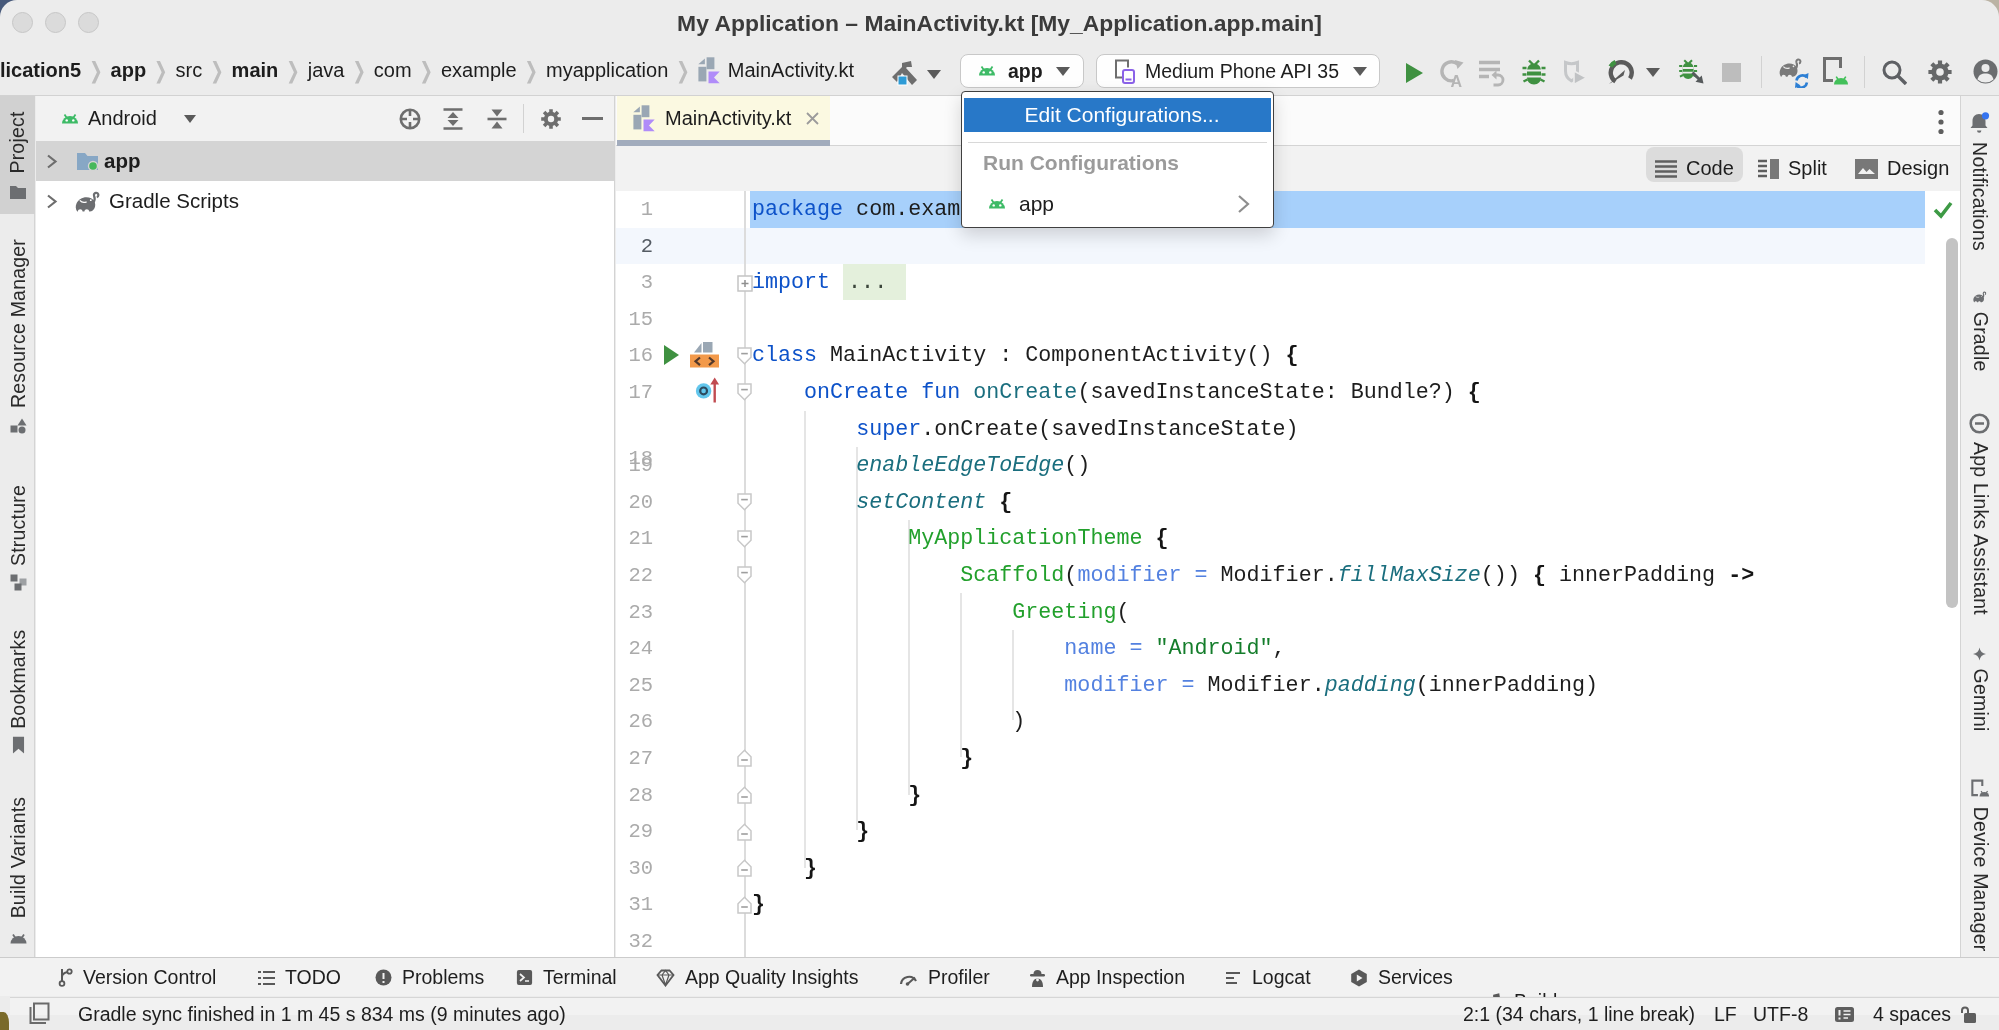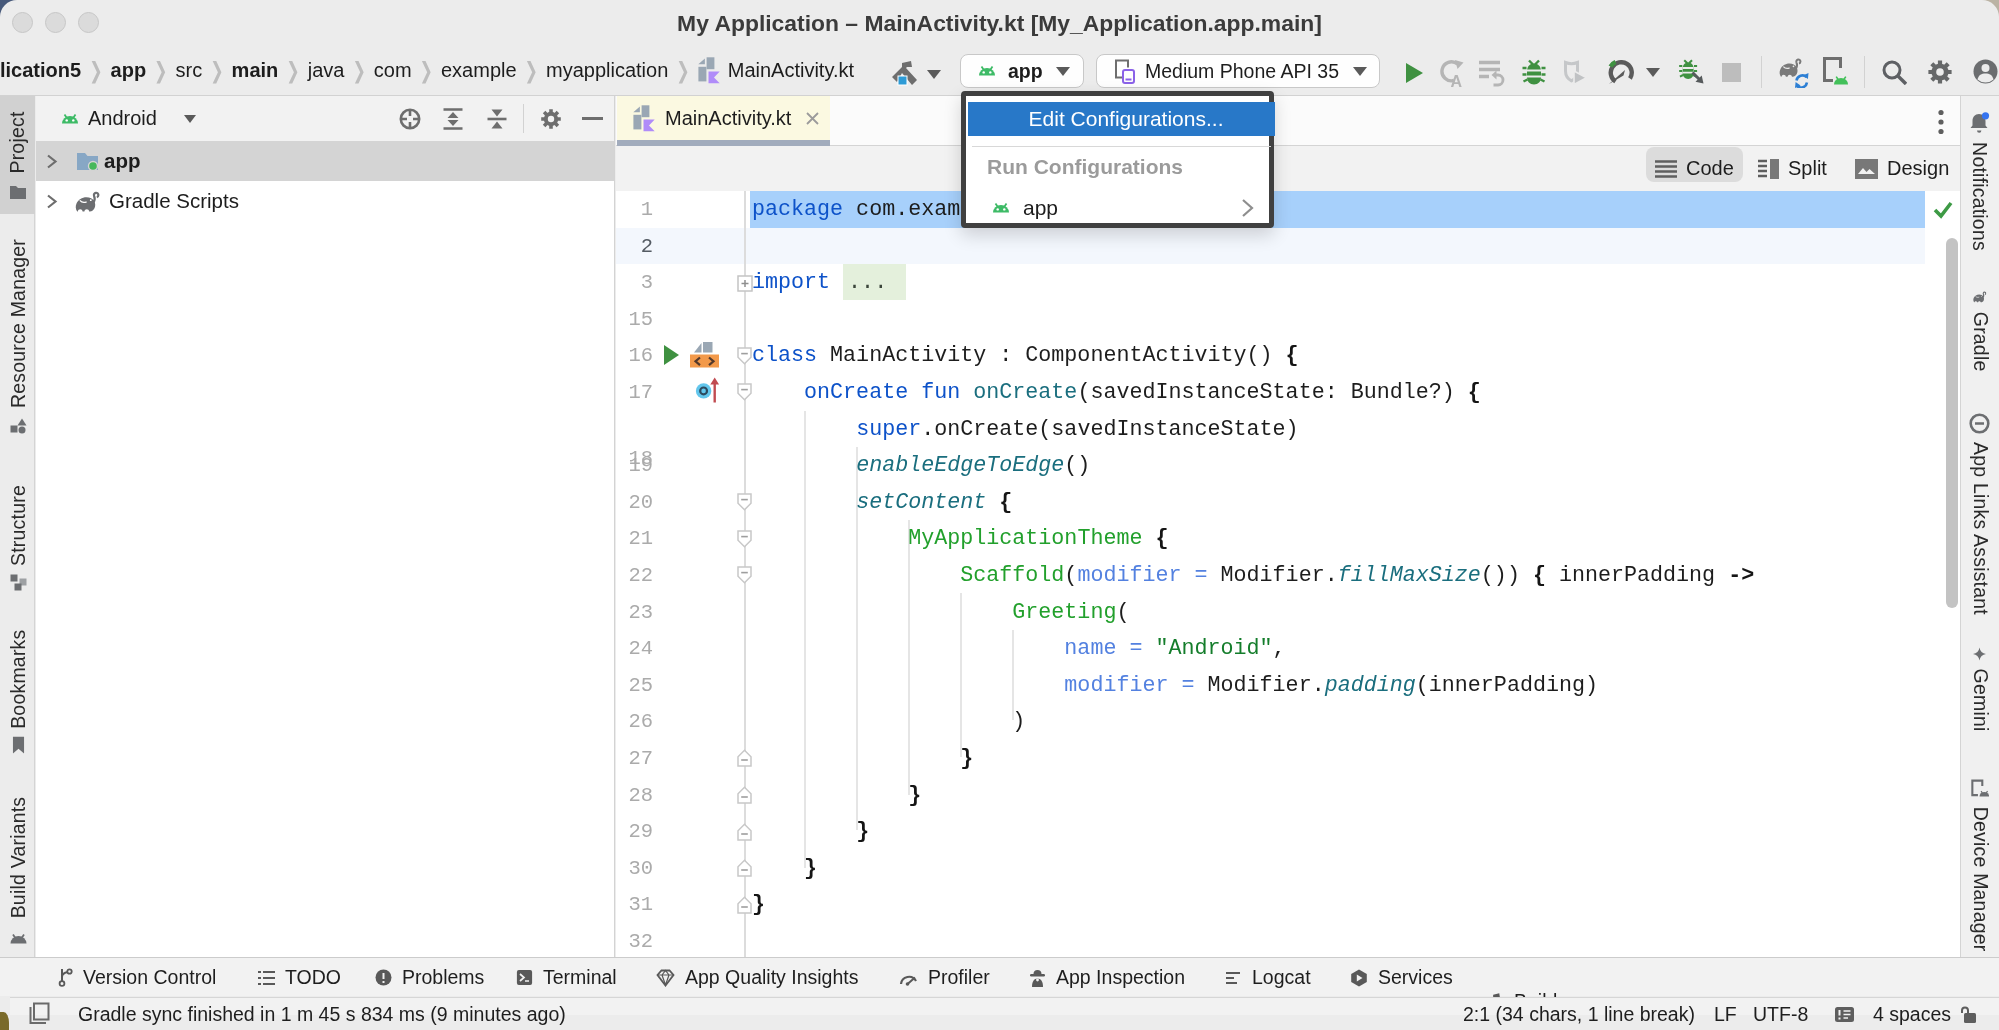--- a/index.html
+++ b/index.html
@@ -52,21 +52,21 @@
 .bb { font-weight:bold; color:#151515; }
 .guide { position:absolute; width:2px; background:#E5E5E5; }
 
 
 #bottombar { position:absolute; left:0; top:957px; width:100%; height:39px; background:#F2F2F2; border-top:1px solid #CCCCCC; }
 .bitem { position:absolute; top:0; height:39px; display:flex; align-items:center; gap:10px; font-size:19.5px; color:#1E1E1E; }
 #statusbar { position:absolute; left:0; top:997px; width:100%; height:18px; background:#F2F2F2; border-top:1px solid #D6D6D6;margin-left:10px; }
 .sitem { position:absolute; top:0; height:33px; display:flex; align-items:center; font-size:19.5px; color:#1E1E1E; }
 
 
-#popup { position:absolute; left:961px; top:91px; width:313px; height:137px; background:#FFFFFF; border:5px solid #404040; border-radius:4px; box-shadow:0 7px 18px rgba(0,0,0,0.16); z-index:50; }
+#popup { position:absolute; left:961px; top:91px; width:313px; height:137px; background:#FFFFFF; border:1px solid #404040; border-radius:4px; box-shadow:0 7px 18px rgba(0,0,0,0.16); z-index:50; }
 </style></head>
 <body>
 <div id="corner-tl"></div>
 <div id="corner-tr"></div>
 <div style="position:absolute; left:0; top:1012px; width:9px; height:18px; background:#7A6A2A; border-radius:0 60% 0 0; z-index:5;"></div>
 <div id="win">
 
 <div id="titlebar">
   <div class="tl" style="left:12px;"></div>
   <div class="tl" style="left:45px;"></div>

